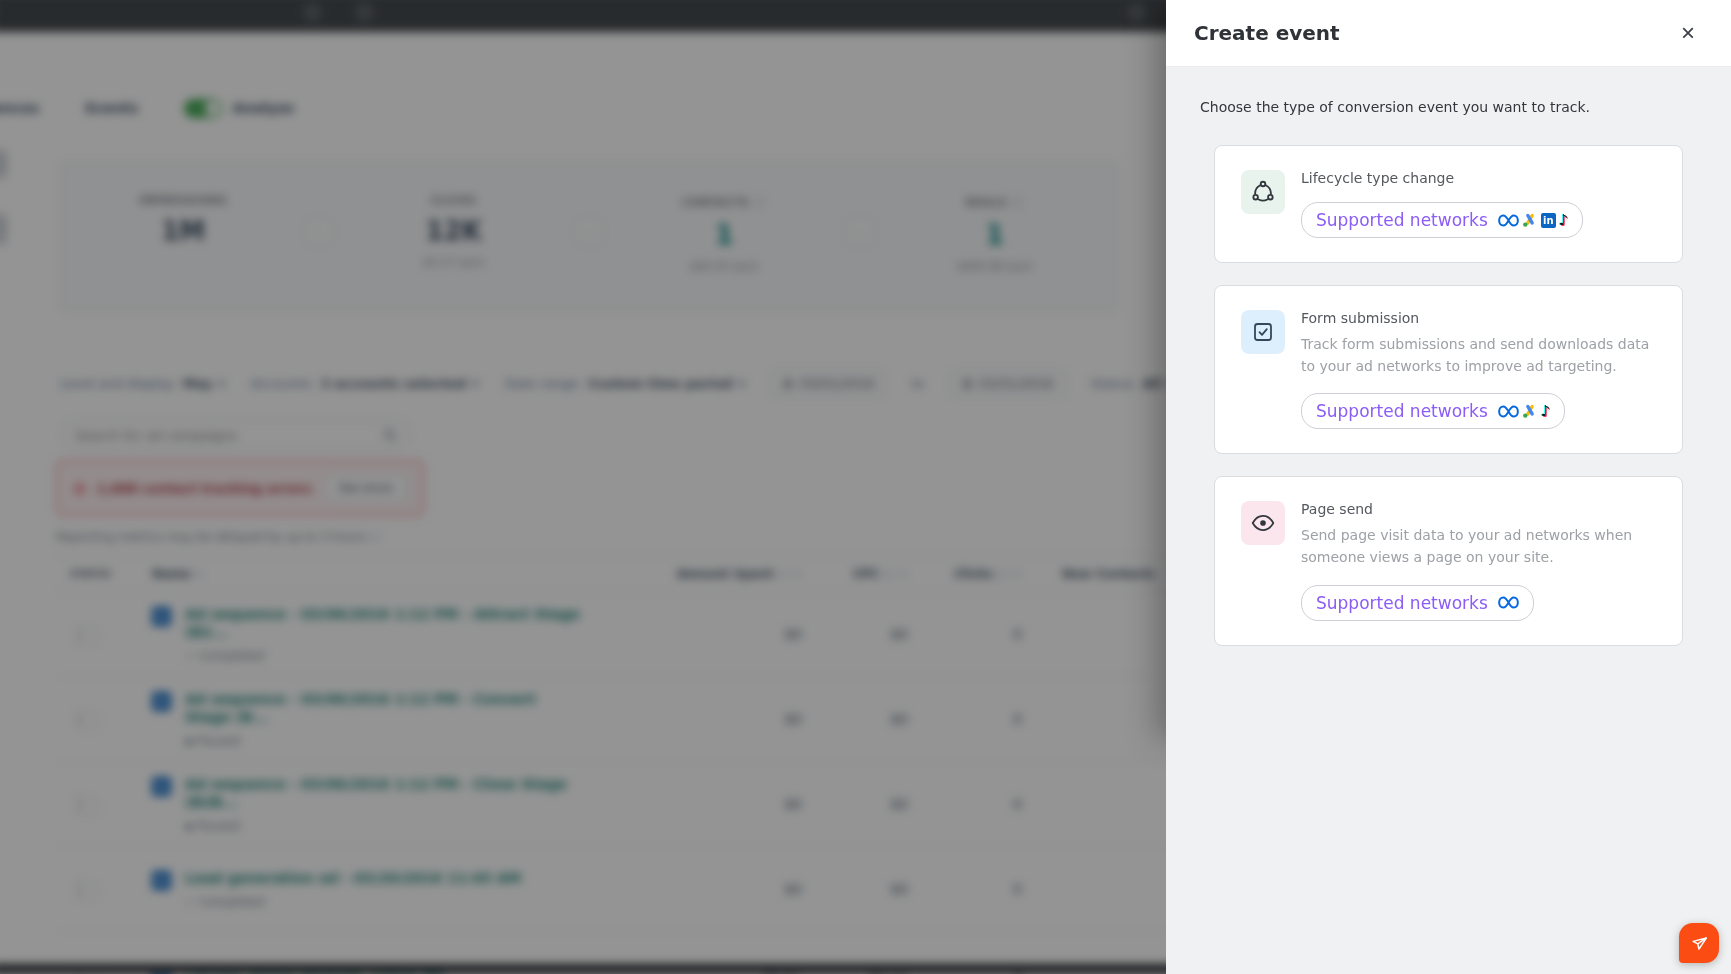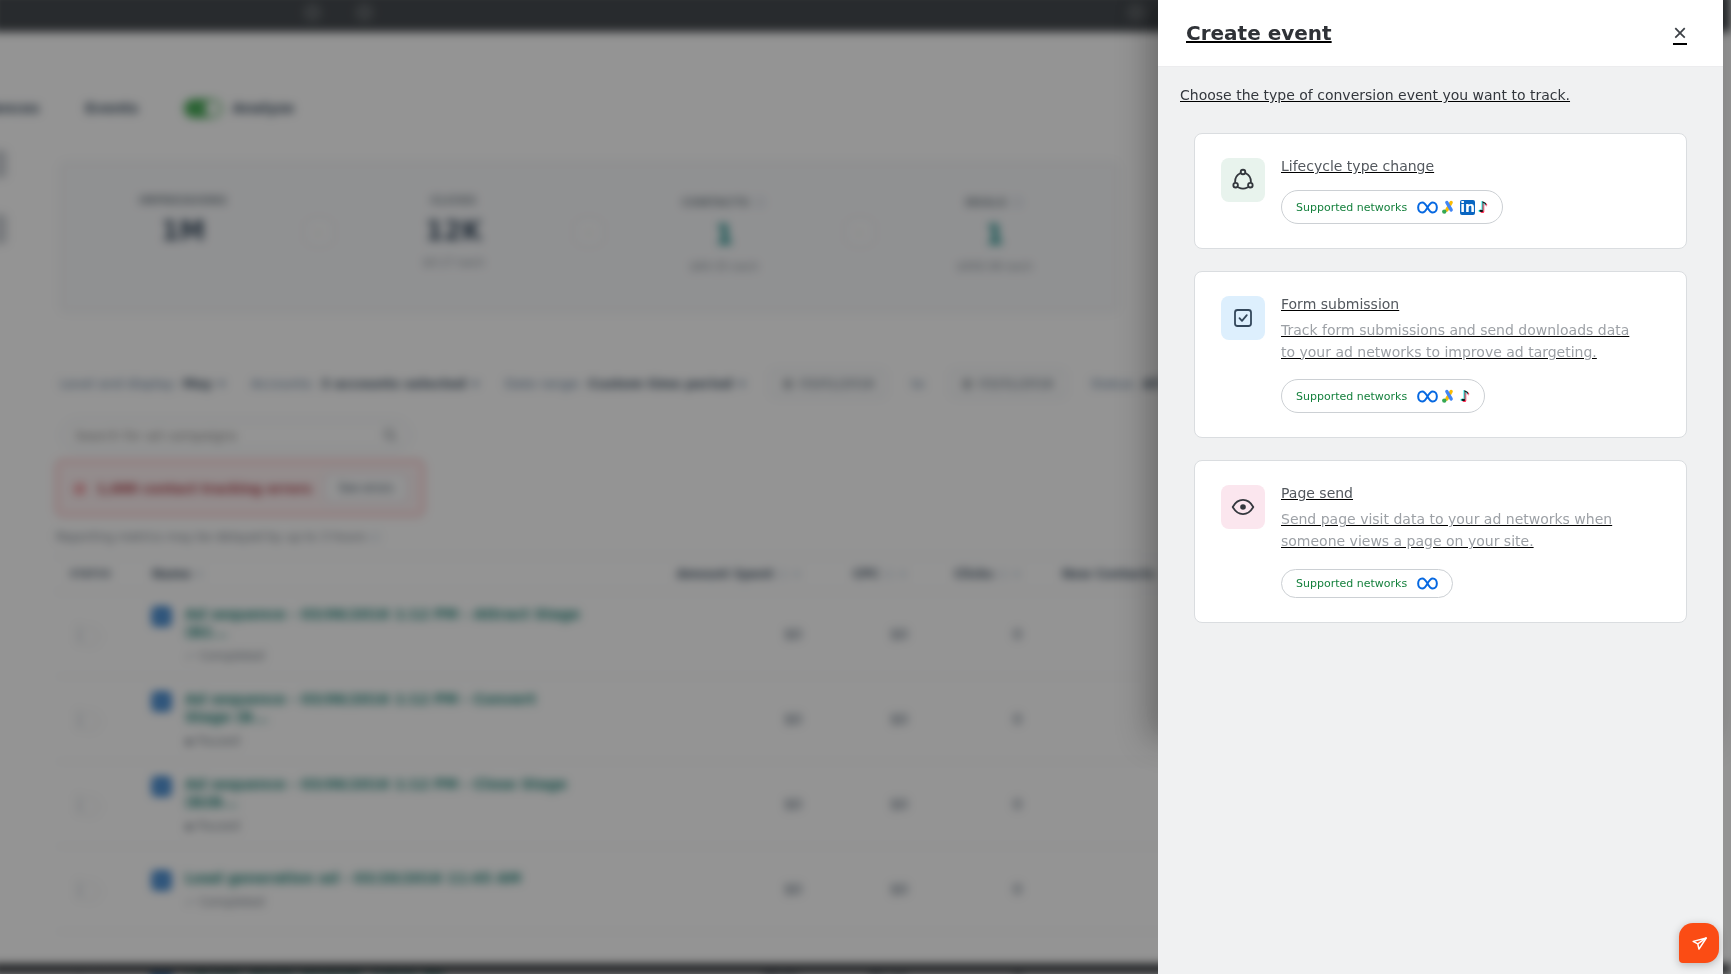--- a/index.html
+++ b/index.html
@@ -63,40 +63,40 @@
   .row-toggle .knob { position:absolute; top:2px; left:2px; width:19px; height:19px; border-radius:50%; background:#fff; border:1px solid #d4d9de; }
   .cell-name { width:470px; display:flex; align-items:flex-start; gap:14px; }
   .li-badge { width:19px; height:19px; margin-top:2px; border-radius:3px; background:#0a66c2; color:#fff; font-size:10px; font-weight:700; display:flex; align-items:center; justify-content:center; }
   .camp-name { font-size:14px; font-weight:600; color:#0e7a6e; line-height:1.3; max-width:400px; }
   .camp-status { margin-top:8px; font-size:12px; color:#6b7580; }
   .cell-num { font-size:14px; color:#33475b; text-align:right; }
 
   .bottom-strip { position:absolute; left:0; bottom:0; width:1739px; height:10px; background:#1f2226; }
 
   
-  .panel { position:absolute; top:0; right:8px; width:565px; height:740px; background:#fff; z-index:10; box-shadow:-10px 0 30px rgba(0,0,0,0.28);text-decoration:underline; }
+  .panel { position:absolute; top:0; right:0; width:565px; height:740px; background:#fff; z-index:10; box-shadow:-10px 0 30px rgba(0,0,0,0.28); }
   .panel-header { height:67px; display:flex; align-items:center; justify-content:space-between; padding:0 28px; background:#fff; border-bottom:1px solid #ececee; }
   .panel-title { font-size:20px; font-weight:700; color:#2f3237; }
   .close-btn { width:30px; height:30px; border:none; background:transparent; font-size:24px; line-height:1; color:#3c4046; cursor:pointer; display:flex; align-items:center; justify-content:center; }
-  .panel-body { height:907px; background:#f0f1f2; padding:20px; }
+  .panel-body { height:907px; background:#f0f1f2; padding:32px; }
   .panel-sub { font-size:14px; color:#33373d; margin:0 2px 30px; }
 
   .ev-card { background:#fff; border:1px solid #dadde0; border-radius:8px; padding:24px 26px; margin:0 16px 22px; display:flex; gap:16px; cursor:pointer; }
   .ico-box { width:44px; height:44px; border-radius:8px; flex:0 0 auto; display:flex; align-items:center; justify-content:center; }
   .ico-mint { background:#e8f3ed; }
   .ico-blue { background:#ddeffd; }
   .ico-pink { background:#fbe6ee; }
   .ev-label { font-size:14px; color:#53585e; }
   .ev-heading { font-size:17px; font-weight:700; color:#2f3237; margin-top:6px; }
   .ev-desc { font-size:14px; color:#9da1a6; line-height:1.55; margin-top:8px; max-width:362px; }
   .net-pill { display:inline-flex; align-items:center; gap:10px; margin-top:16px; border:1px solid #ccd0d4; border-radius:17px; background:#fff; padding:7px 14px; }
-  .net-pill-label { font-size:11px; color:#15803d; }
+  .net-pill-label { font-size:17px; color:#8b5cf6; }
   .net-icons { display:flex; align-items:center; gap:3px; }
   .tiktok { font-size:15px; font-weight:700; color:#111; text-shadow:-1px 0 0 #25f4ee, 1px 1px 0 #fe2c55; }
-  .li-sq { width:15px; height:15px; border-radius:2px; background:#0a66c2; color:#fff; font-size:14px; font-weight:700; display:flex; align-items:center; justify-content:center; }
+  .li-sq { width:15px; height:15px; border-radius:2px; background:#0a66c2; color:#fff; font-size:10px; font-weight:700; display:flex; align-items:center; justify-content:center; }
 
   .fab { position:absolute; right:12px; bottom:11px; width:40px; height:40px; background:#fb4c14; border:none; border-radius:14px 14px 14px 4px; z-index:20; cursor:pointer; display:flex; align-items:center; justify-content:center; box-shadow:0 2px 8px rgba(0,0,0,0.25); }
 </style>
 </head>
 <body>
 
 <div class="bg">
   <div class="bg-blur">
     <div class="topnav">
       <span class="nav-dot" style="left:311px"></span>

